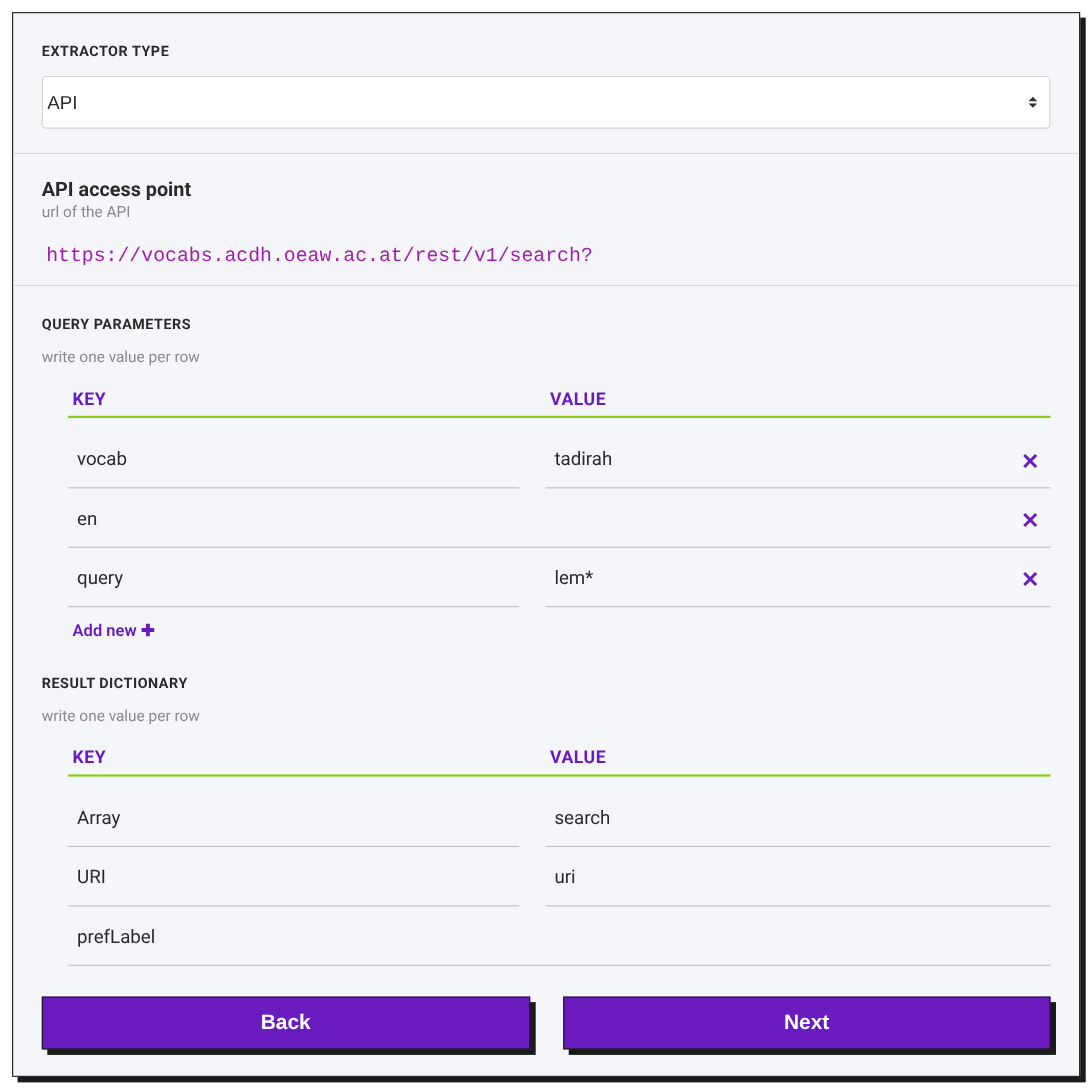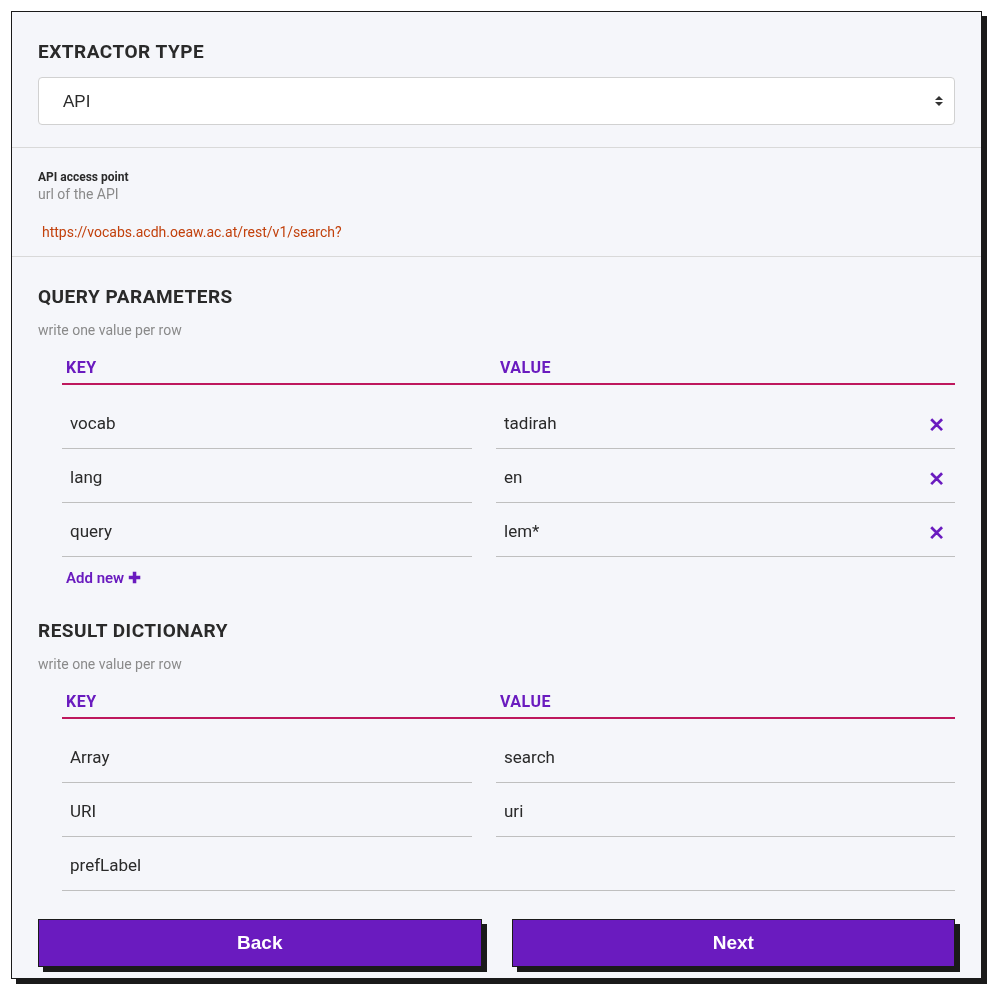--- a/index.html
+++ b/index.html
@@ -15,49 +15,49 @@
   .outer {
     width: 971px;
     height: 968px;
     background: #f5f6fa;
     border: 1px solid #1a1a1a;
     box-shadow: 5px 5px 0 #1a1a1a;
     padding: 28px 26px 28px 26px;
     position: relative;
   }
   .section-heading {
-    font-size: 19px;
+    font-size: 13px;
     font-weight: 700;
     letter-spacing: 0.5px;
     color: #2a2a2a;
     margin-bottom: 14px;
   }
   .section-subheading {
-    font-size: 12px;
+    font-size: 18px;
     font-weight: 700;
     color: #2a2a2a;
     margin-bottom: 2px;
   }
   .help-text {
     font-size: 14px;
     color: #8a8a8a;
     margin-bottom: 12px;
   }
   .select-wrap {
     position: relative;
     width: 100%;
     margin-bottom: 22px;
   }
   .select {
     width: 100%;
     height: 48px;
     background: #ffffff;
     border: 1px solid #d1d1d1;
     border-radius: 4px;
-    padding: 0 40px 0 24px;
+    padding: 0 40px 0 4px;
     font-size: 17px;
     color: #2a2a2a;
     appearance: none;
     -webkit-appearance: none;
     cursor: pointer;
   }
   .select-caret {
     position: absolute;
     right: 12px;
     top: 50%;
@@ -80,34 +80,35 @@
     border-top: 1px solid #d9d9d9;
     margin: 0 -26px 22px -26px;
   }
   .hr2 {
     border: none;
     border-top: 1px solid #d9d9d9;
     margin: 16px -26px 28px -26px;
   }
 
   .api-url {
-    font-size: 14px;
-    color: #c2410c;
+    font-size: 18px;
+    color: #a21caf;
     padding: 10px 4px 0 4px;
+    font-family: Liberation Mono, monospace;
   }
 
   .table-wrap {
     padding-left: 24px;
     margin-top: 20px;
     margin-bottom: 32px;
   }
   .table-head {
     display: flex;
     gap: 24px;
-    border-bottom: 2px solid #be185d;
+    border-bottom: 2px solid #84cc16;
     padding-bottom: 6px;
     margin-bottom: 16px;
   }
   .col-key { flex: 0 0 410px; }
   .col-value { flex: 1; }
   .th {
     font-size: 16px;
     font-weight: 700;
     letter-spacing: 0.5px;
     color: #6a1bbf;
@@ -218,21 +219,20 @@
       <div class="cell col-key">vocab</div>
       <div class="cell cell-value col-value">
         <span>tadirah</span>
         <button class="delete-btn">
           <span>✕</span>
         </button>
       </div>
     </div>
 
     <div class="table-row">
-      <div class="cell col-key">lang</div>
       <div class="cell cell-value col-value">
         <span>en</span>
         <button class="delete-btn">
           <span>✕</span>
         </button>
       </div>
     </div>
 
     <div class="table-row">
       <div class="cell col-key">query</div>

